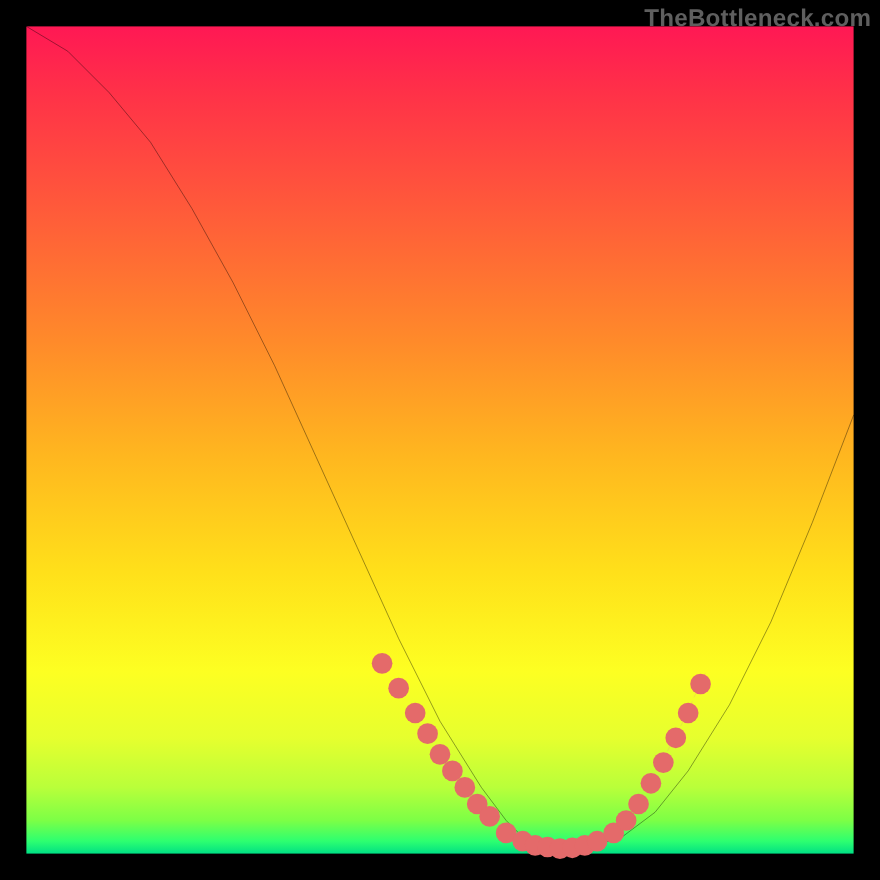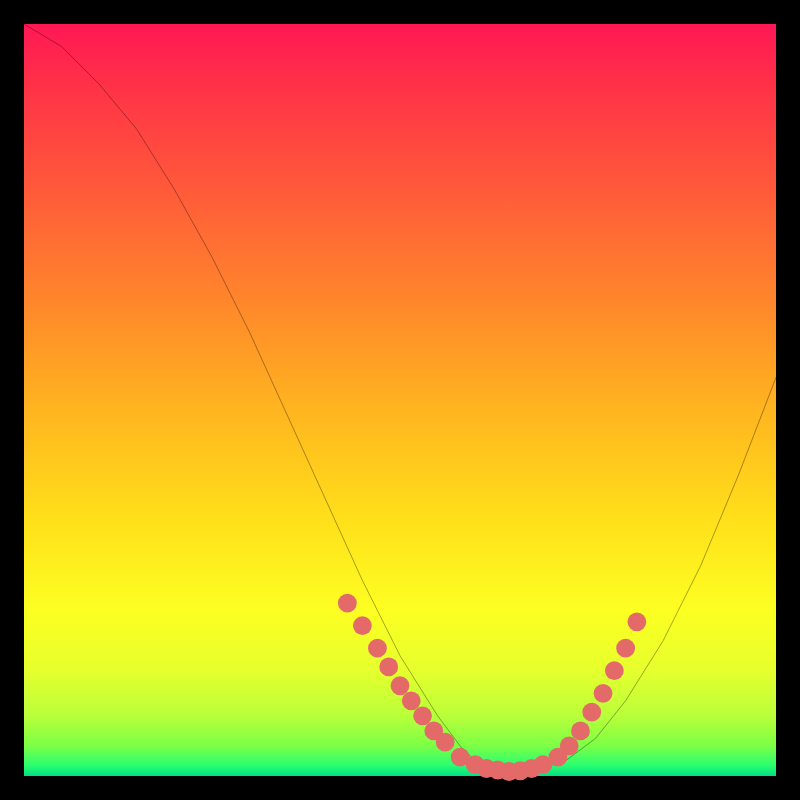--- a/index.html
+++ b/index.html
@@ -60,20 +60,21 @@
     inset: 0;
     width: 100%;
     height: 100%;
     overflow: visible;
   }
 </style>
 </head>
 <body>
 
 <div class="frame">
+  <div class="watermark">TheBottleneck.com</div>
 
   <div class="plot-wrap">
     <div class="gradient-bg"></div>
     <svg class="curve" viewBox="0 0 100 100" preserveAspectRatio="none">
       <g id="svg-content">
           <path d="M0.00 0.00 L5.00 3.00 L10.00 8.00 L15.00 14.00 L20.00 22.00 L25.00 31.00 L30.00 41.00 L35.00 52.00 L40.00 63.00 L45.00 74.00 L50.00 84.00 L55.00 92.00 L58.00 96.00 L60.00 98.00 L62.00 99.00 L65.00 99.50 L68.00 99.20 L72.00 98.00 L76.00 95.00 L80.00 90.00 L85.00 82.00 L90.00 72.00 L95.00 60.00 L100.00 47.00" fill="none" stroke="#000" stroke-width="0.35" stroke-linejoin="round" stroke-linecap="round" vector-effect="non-scaling-stroke"></path>
           <line x1="76.70" y1="89.10" x2="77.30" y2="87.90" stroke="#e98b8b" stroke-width="0.25" vector-effect="non-scaling-stroke"></line>
           <line x1="77.50" y1="87.60" x2="78.10" y2="86.40" stroke="#e98b8b" stroke-width="0.25" vector-effect="non-scaling-stroke"></line>
           <line x1="78.30" y1="86.10" x2="78.90" y2="84.90" stroke="#e98b8b" stroke-width="0.25" vector-effect="non-scaling-stroke"></line>
           <line x1="79.10" y1="84.60" x2="79.70" y2="83.40" stroke="#e98b8b" stroke-width="0.25" vector-effect="non-scaling-stroke"></line>

